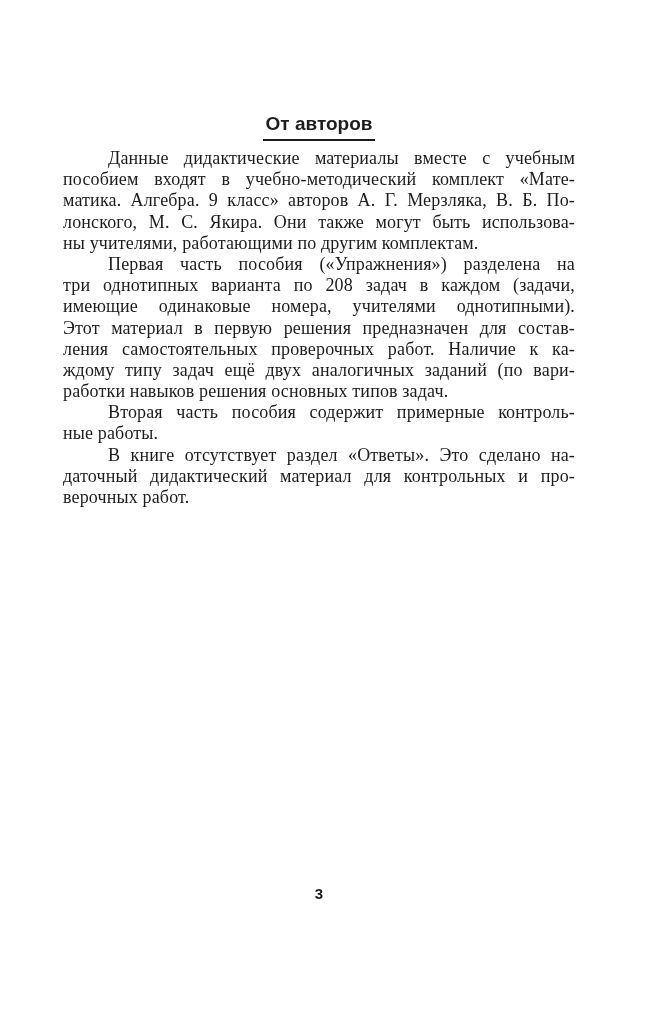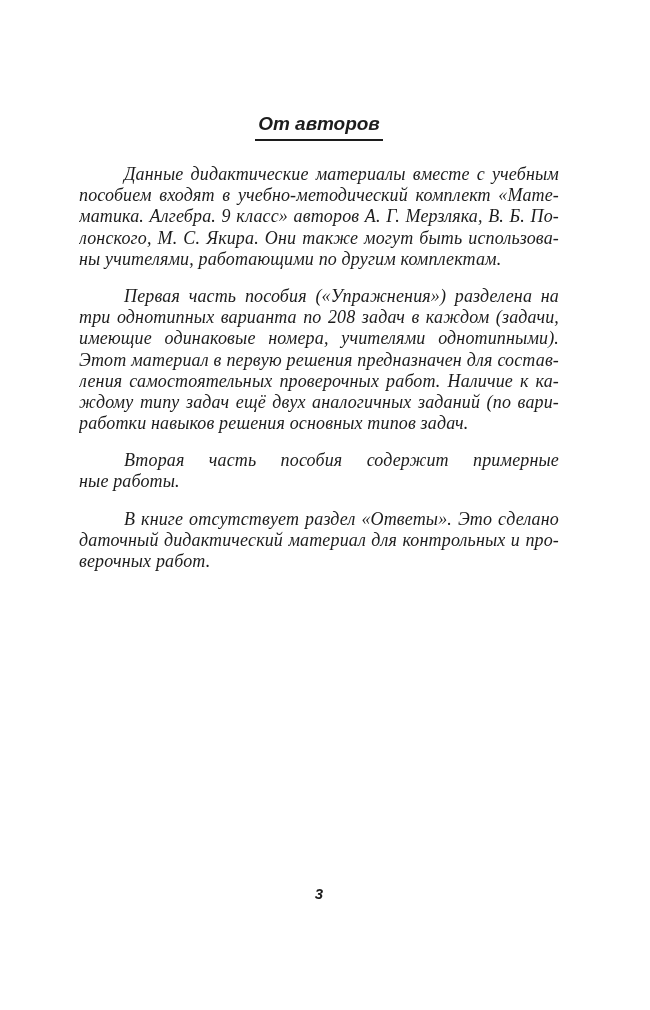--- a/index.html
+++ b/index.html
@@ -8,21 +8,20 @@
     background: #ffffff;
   }
   .page {
     position: relative;
     width: 650px;
     height: 1010px;
     background: #ffffff;
     color: #1c1c1c;
     font-family: "Liberation Serif", serif;
     overflow: hidden;
-    font-style: italic;
   }
   .title-wrap {
     position: absolute;
     left: 63px;
     top: 112px;
     width: 512px;
     text-align: center;
     font-family: "Liberation Sans", sans-serif;
     font-weight: bold;
     font-size: 19px;
@@ -35,21 +34,21 @@
   }
   .body-text {
     position: absolute;
     left: 63px;
     top: 148px;
     width: 512px;
     font-size: 18px;
     letter-spacing: 0.15px;
   }
   .para {
-    margin: 16px;
+    margin: 0;
     padding: 0;
   }
   .line {
     height: 21.2px;
     line-height: 21.2px;
     text-align: justify;
     text-align-last: justify;
     overflow: hidden;
   }
   .line.first {

